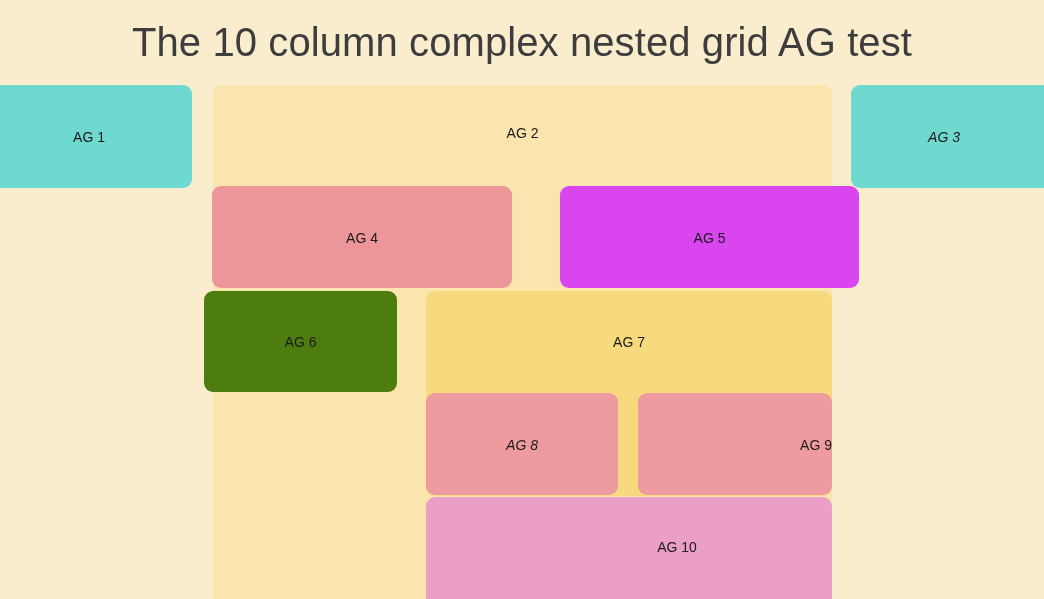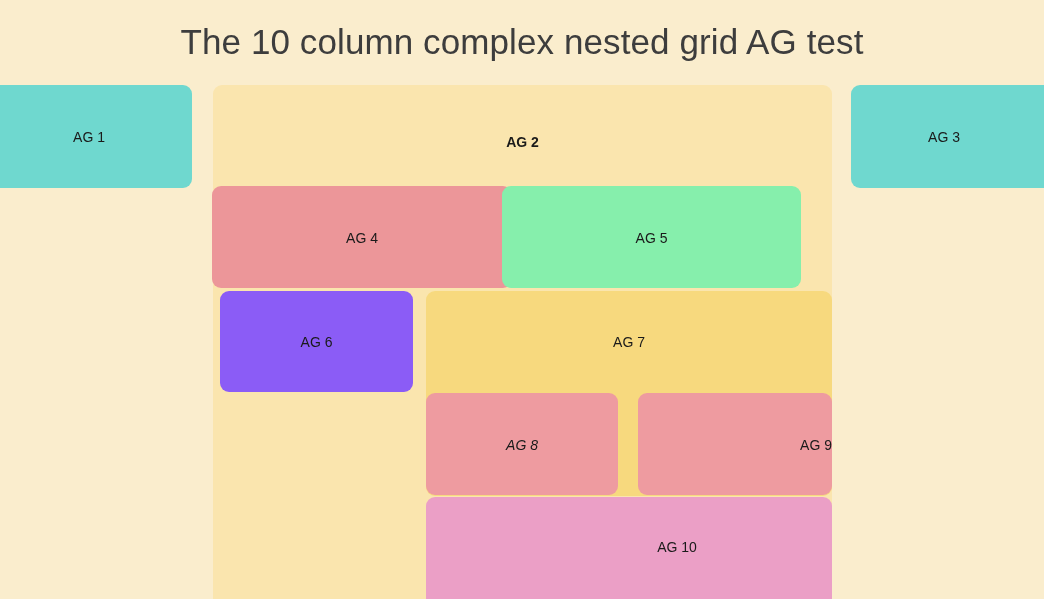--- a/index.html
+++ b/index.html
@@ -22,21 +22,21 @@
     overflow: hidden;
   }
 
   
   #page-title {
     position: absolute;
     left: 0;
     top: 22px;
     width: 1044px;
     text-align: center;
-    font-size: 35px;
+    font-size: 40px;
     font-weight: 300;
     letter-spacing: 0.1px;
     color: #3d3d3d;
     line-height: 40px;
     white-space: nowrap;
   }
 
   
   .cell {
     position: absolute;
@@ -65,58 +65,58 @@
   #ag1 > .cell-label { top: 44px; }
 
   
   #ag3 {
     left: 851px;
     top: 85px;
     width: 207px;
     height: 103px;
     background: #6fd8cf;
   }
-  #ag3 > .cell-label { top: 44px; left: 0; width: 186px; }
+  #ag3 > .cell-label { top: 44px; left: 0; width: 186px; font-style: italic; }
 
   
   #ag2 {
     left: 213px;
     top: 85px;
     width: 619px;
     height: 528px;
     background: #fae5ae;
   }
-  #ag2 > .cell-label { top: 49px; font-weight: bold; }
+  #ag2 > .cell-label { top: 40px; }
 
   
   #ag4 {
     left: 212px;
     top: 186px;
     width: 300px;
     height: 102px;
     background: #ec9699;
   }
   #ag4 > .cell-label { top: 44px; }
 
   #ag5 {
-    left: 502px;
+    left: 560px;
     top: 186px;
     width: 299px;
     height: 102px;
-    background: #86efac;
+    background: #d946ef;
   }
   #ag5 > .cell-label { top: 44px; }
 
   
   #ag6 {
-    left: 220px;
+    left: 204px;
     top: 291px;
     width: 193px;
     height: 101px;
-    background: #8b5cf6;
+    background: #4d7c0f;
     padding-left: 35px;
   }
   #ag6 > .cell-label { top: 43px; }
 
   
   #ag7 {
     left: 426px;
     top: 291px;
     width: 406px;
     height: 205px;

